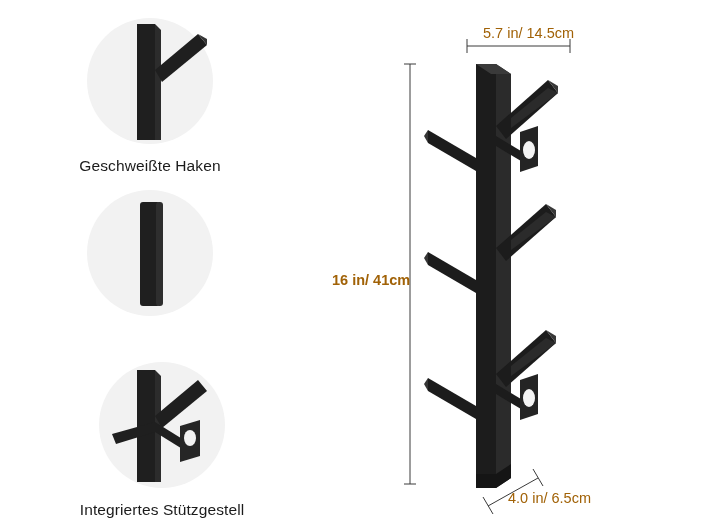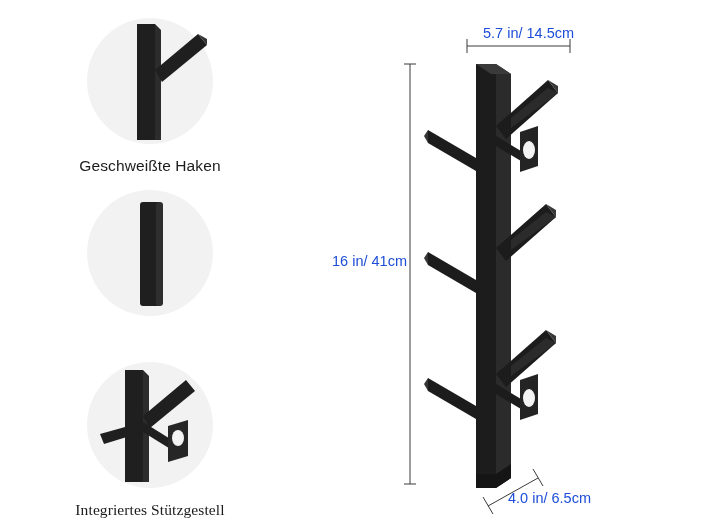--- a/index.html
+++ b/index.html
@@ -60,30 +60,31 @@
   #product {
     position: absolute;
     left: 380px;
     top: 8px;
     width: 330px;
     height: 510px;
   }
   .dim-label {
     position: absolute;
     font-size: 14.5px;
-    color: #1d4ed8;
+    color: #a16207;
     white-space: nowrap;
   }
   #dim-top-label {
     left: 103px;
     top: 17px;
   }
   #dim-left-label {
     left: -48px;
-    top: 245px;
+    top: 264px;
+    font-weight: bold;
   }
   #dim-bottom-label {
     left: 128px;
     top: 482px;
   }
 </style>
 </head>
 <body>
 
 <div id="page">
@@ -106,21 +107,21 @@
   <div class="feature" style="left:0px; top:190px;">
     <div class="disc-wrap">
       <div class="disc"></div>
       <svg class="icon-svg" width="140" height="128" viewBox="0 0 140 128">
         <rect x="60" y="12" width="20" height="104" rx="3" fill="#1f1f1f"></rect>
         <rect x="76" y="12" width="7" height="104" rx="3" fill="#2e2e2e"></rect>
       </svg>
     </div>
   </div>
 
-  <div class="feature" style="left:0px; top:362px;font-family:Liberation Serif, serif;">
+  <div class="feature" style="left:12px; top:362px;">
     <div class="disc-wrap">
       <div class="disc"></div>
       <svg class="icon-svg" width="160" height="128" viewBox="0 0 160 128">
 
         <polygon points="55,8 73,8 73,120 55,120" fill="#1f1f1f"></polygon>
         <polygon points="73,8 79,14 79,120 73,120" fill="#2c2c2c"></polygon>
 
         <polygon points="73,54 116,18 125,29 80,66" fill="#1f1f1f"></polygon>
 
         <polygon points="73,60 102,78 102,88 73,70" fill="#1f1f1f"></polygon>

